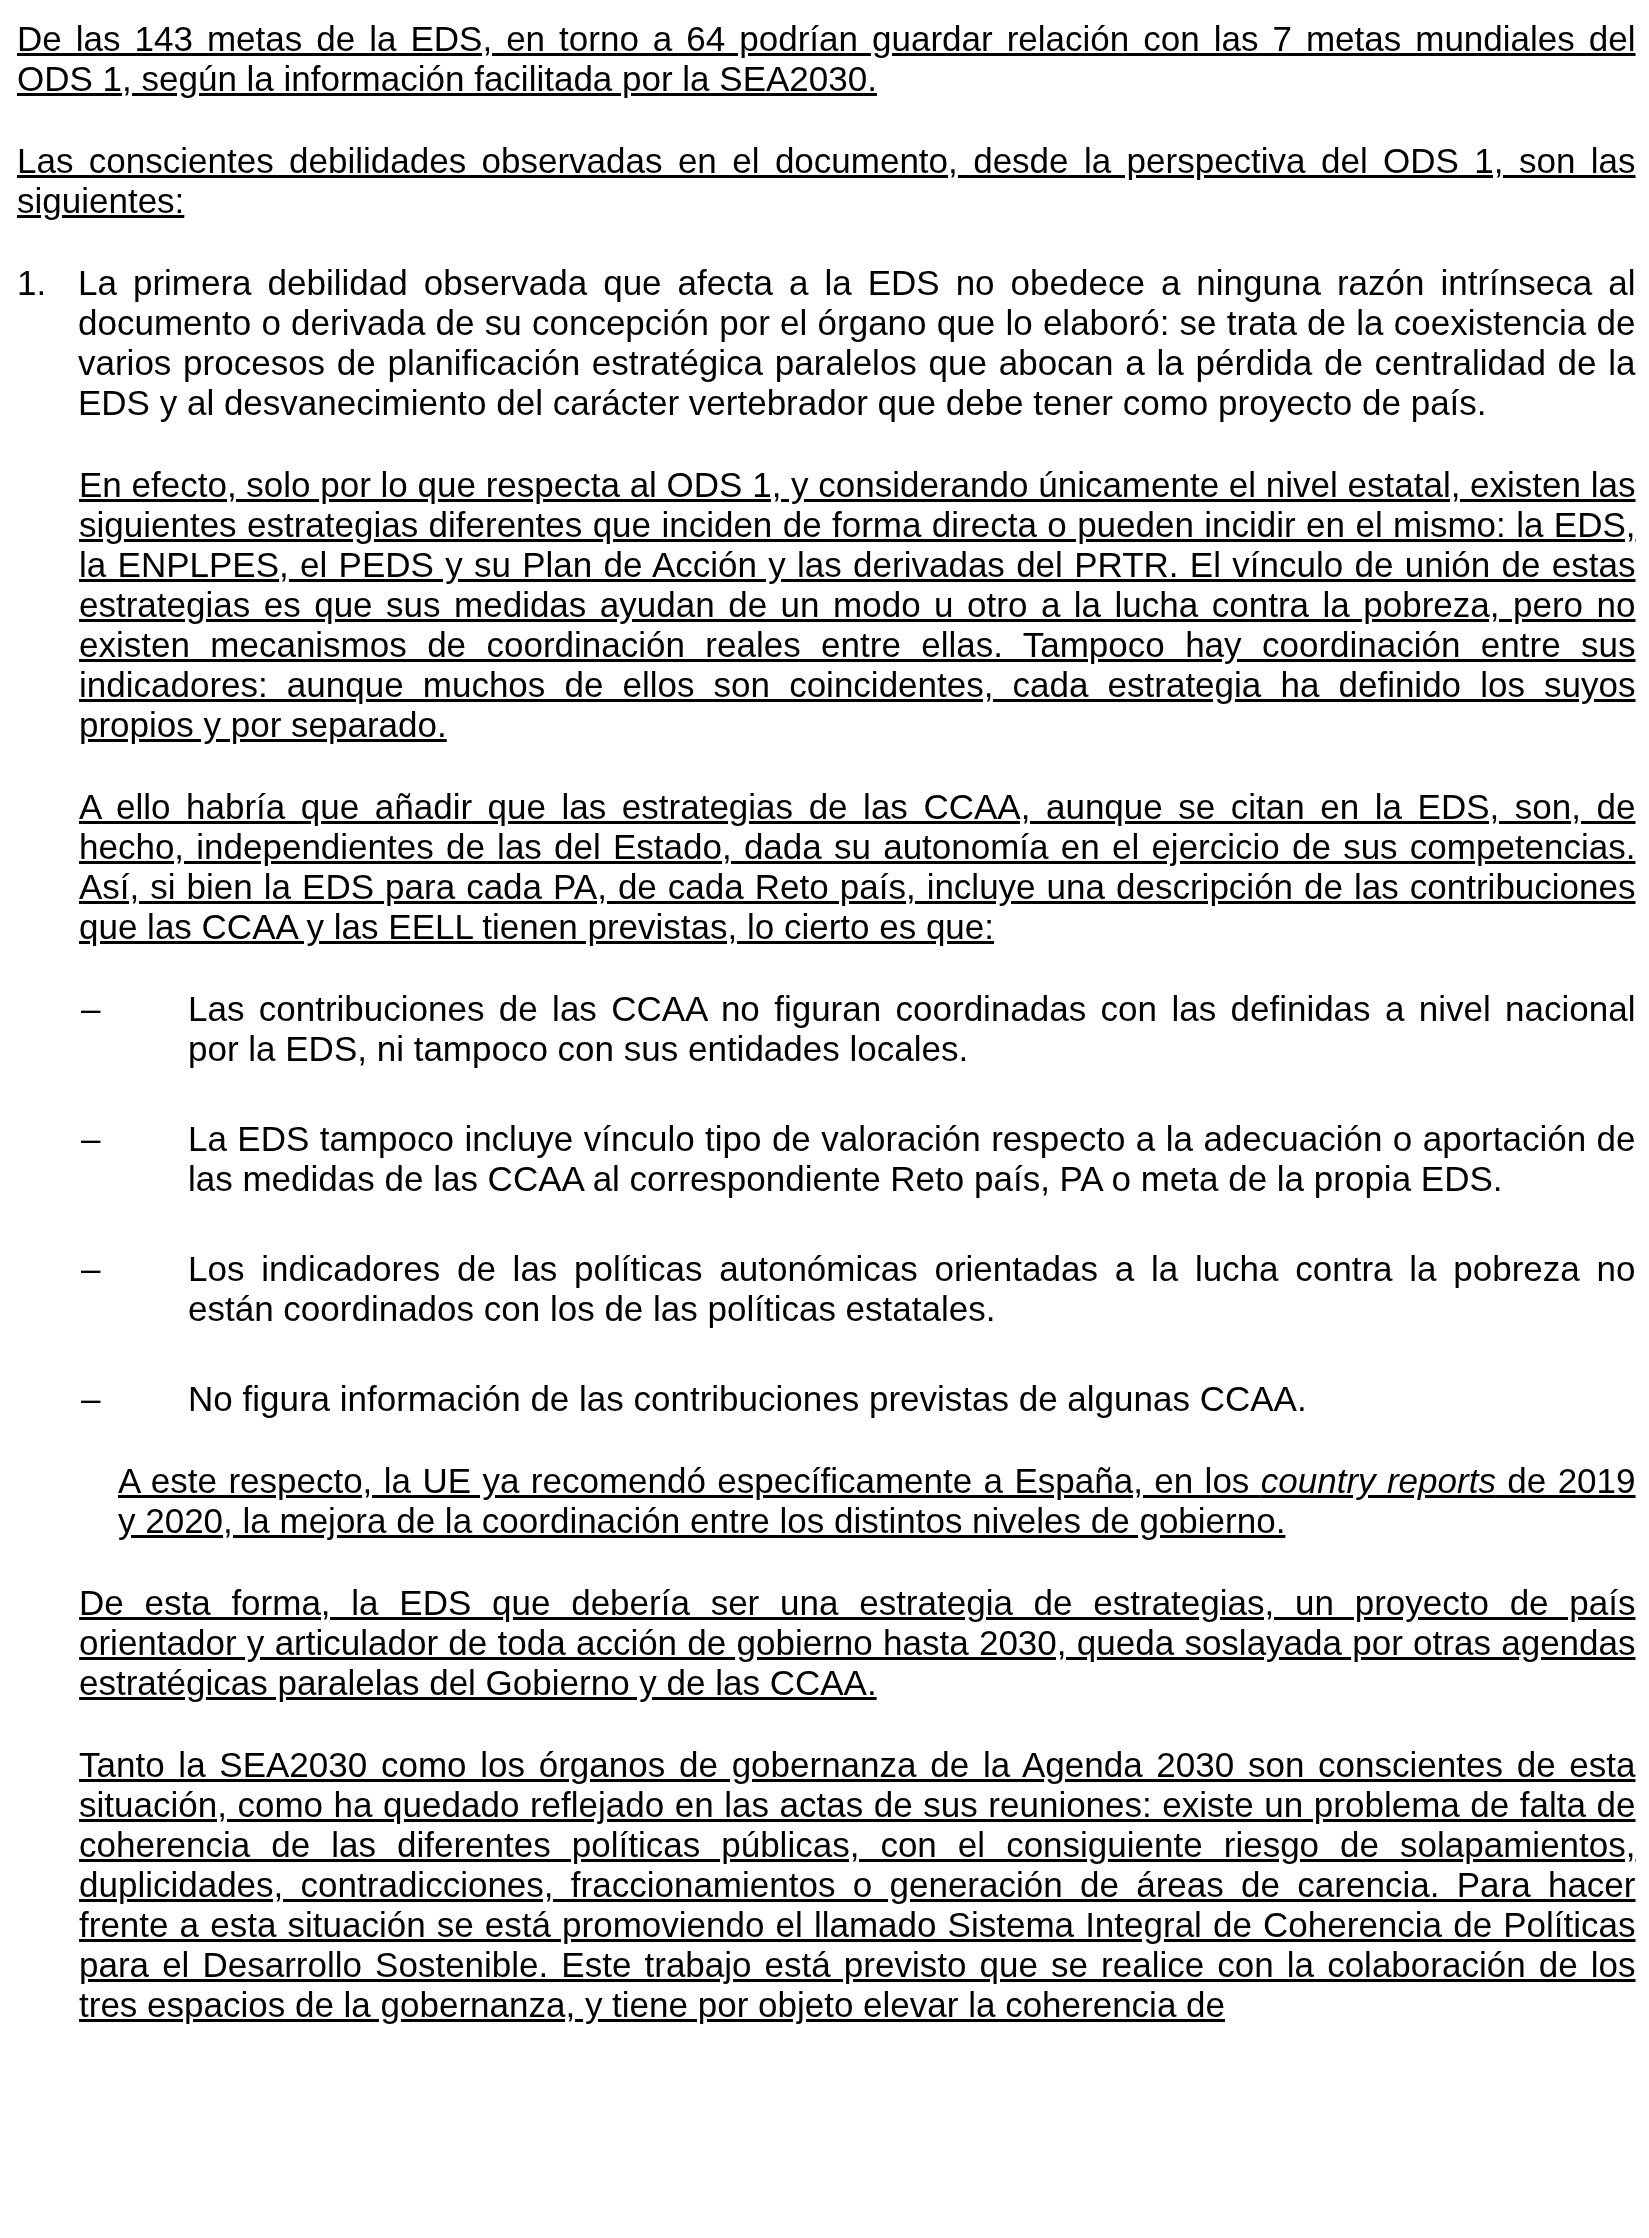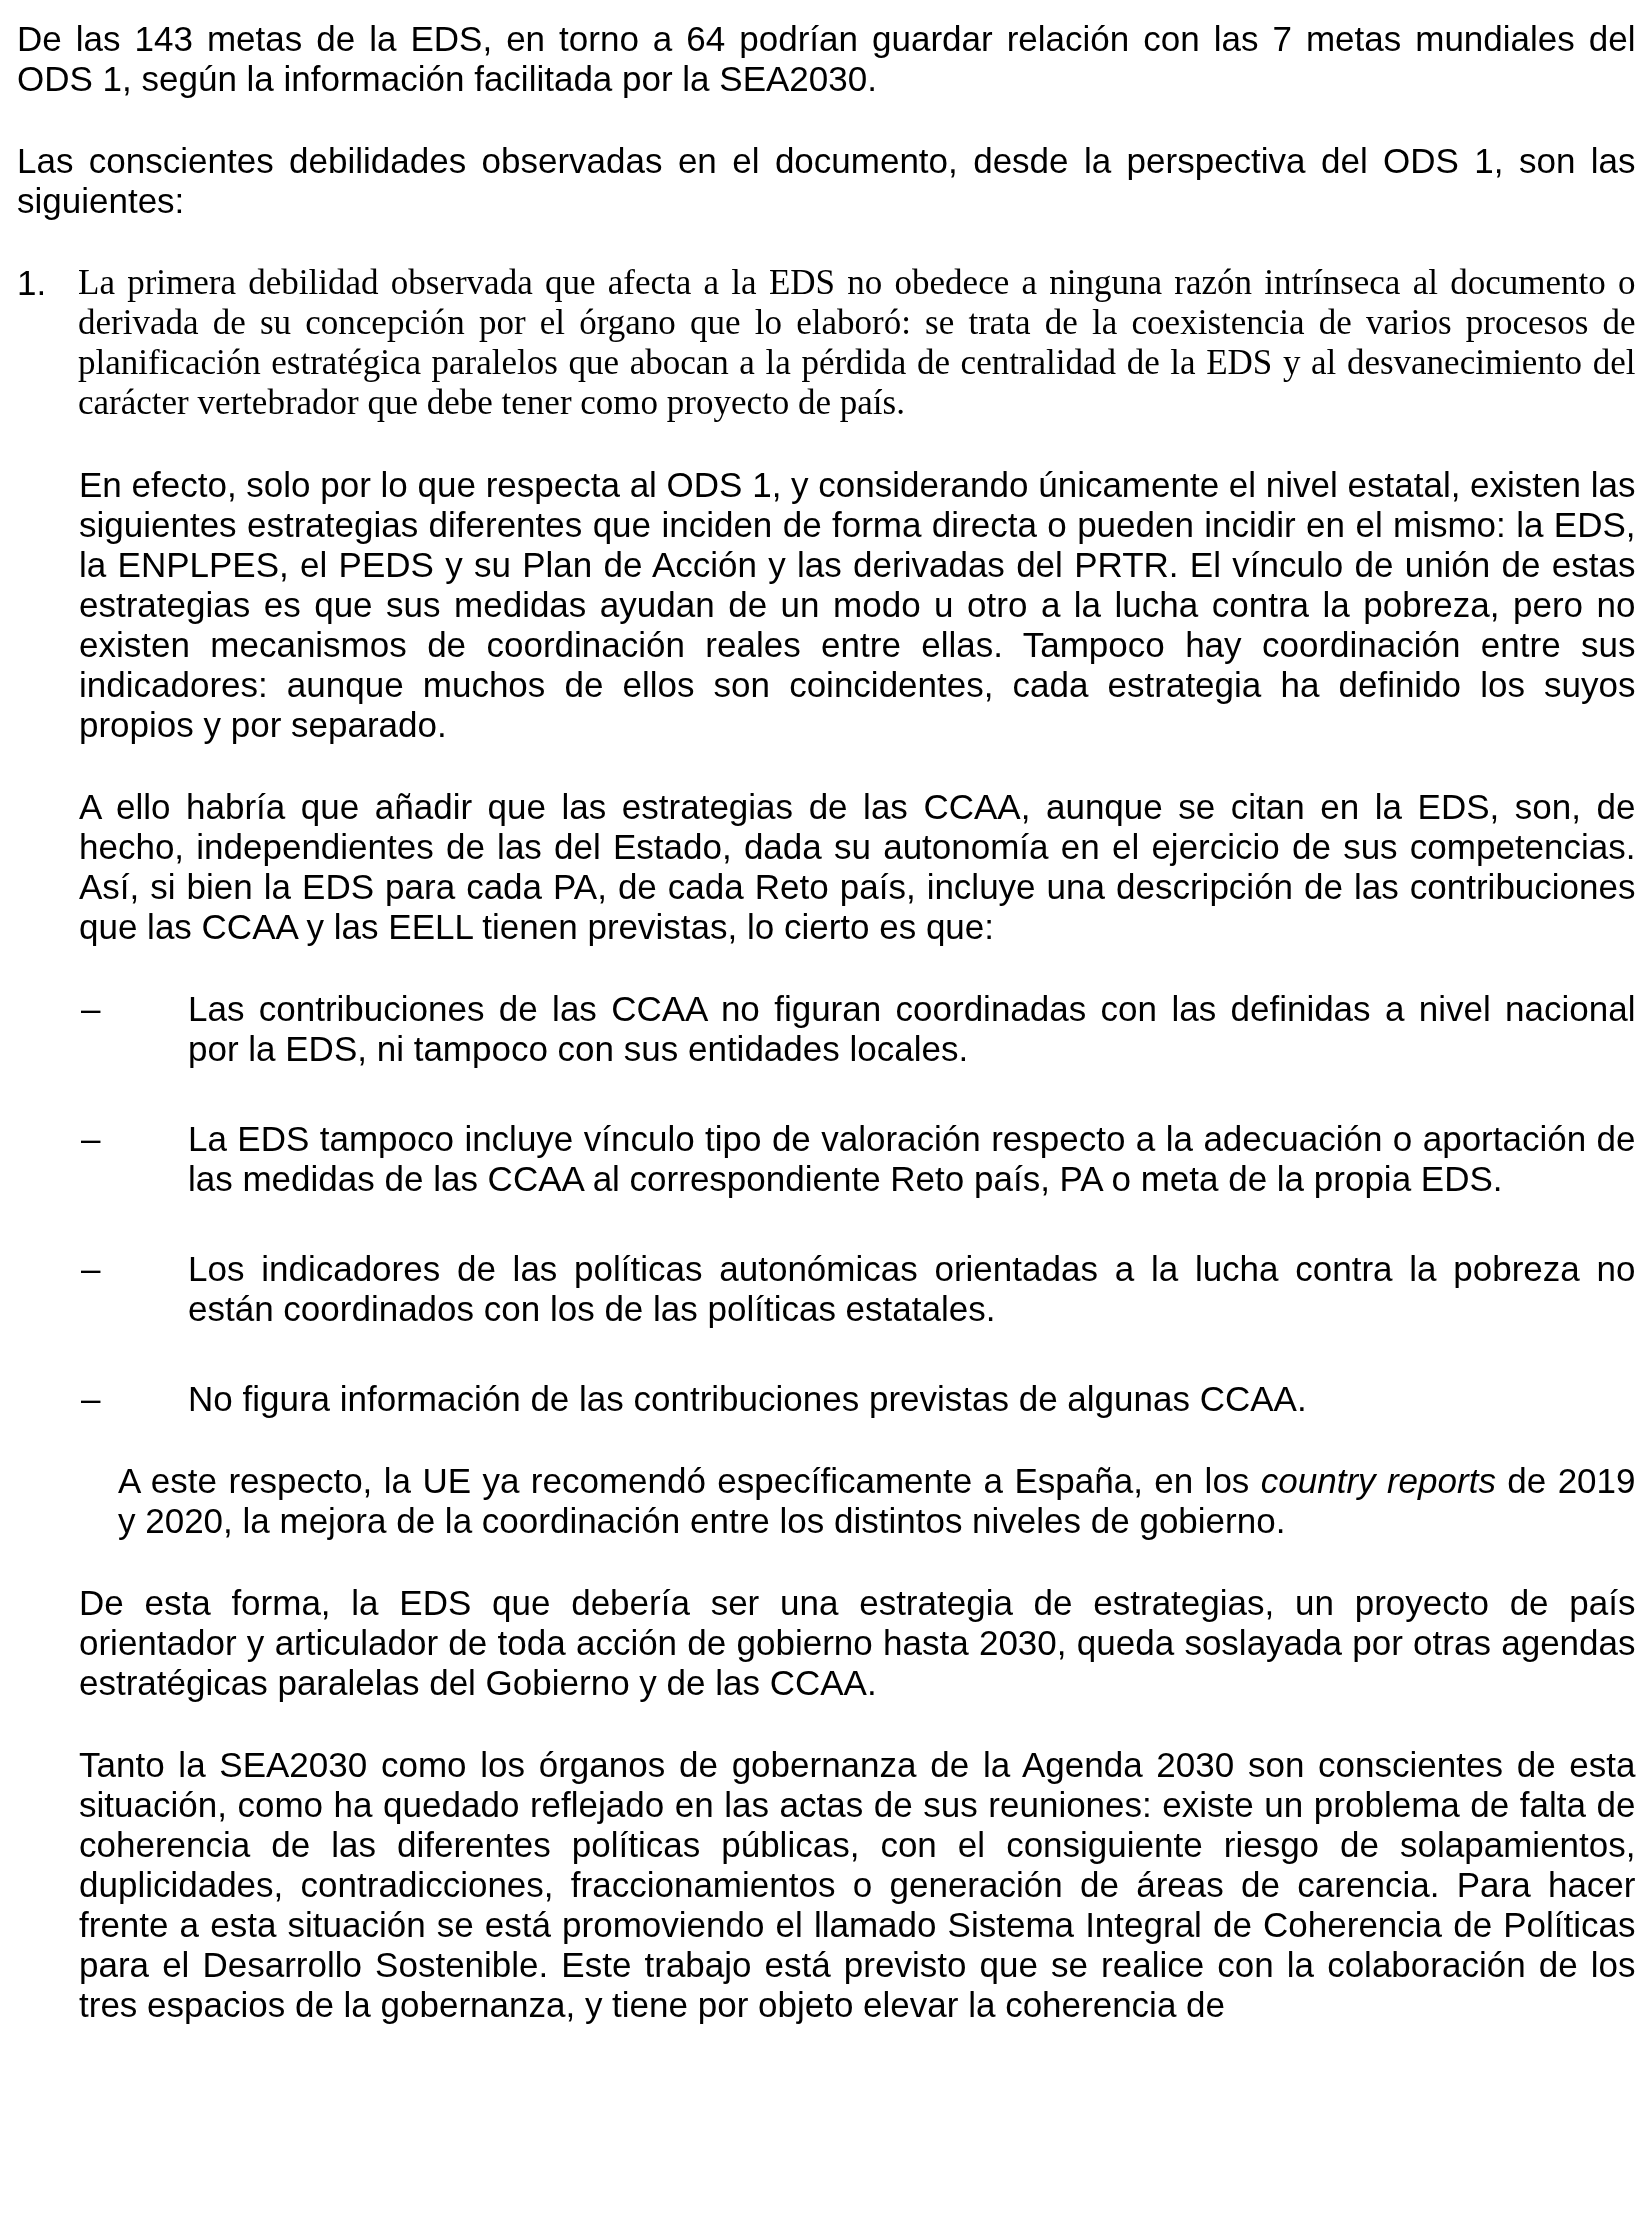--- a/index.html
+++ b/index.html
@@ -14,36 +14,36 @@
     padding: 19.4px 14.5px 0 17px;
     color: #000000;
     font-family: "Liberation Sans", "DejaVu Sans", sans-serif;
     font-size: 35px;
     line-height: 40px;
     overflow: hidden;
   }
   .para {
     margin: 0 0 42px 0;
     text-align: justify;
+    text-decoration: underline;
   }
   .indent-1 { margin-left: 62px; }
   .indent-2 { margin-left: 101px; }
 
   .num-item {
     display: flex;
     margin: 0 0 42px 0;
   }
   .num-marker {
     flex: 0 0 61px;
     text-align: left;
   }
   .num-body {
     flex: 1 1 auto;
     text-align: justify;
-    font-family: Liberation Serif, serif;
   }
 
   .bullet-item {
     display: flex;
     margin: 0 0 50px 0;
     margin-left: 64px;
   }
   .bullet-item.last { margin-bottom: 42px; }
   .bullet-marker {
     flex: 0 0 62px;

